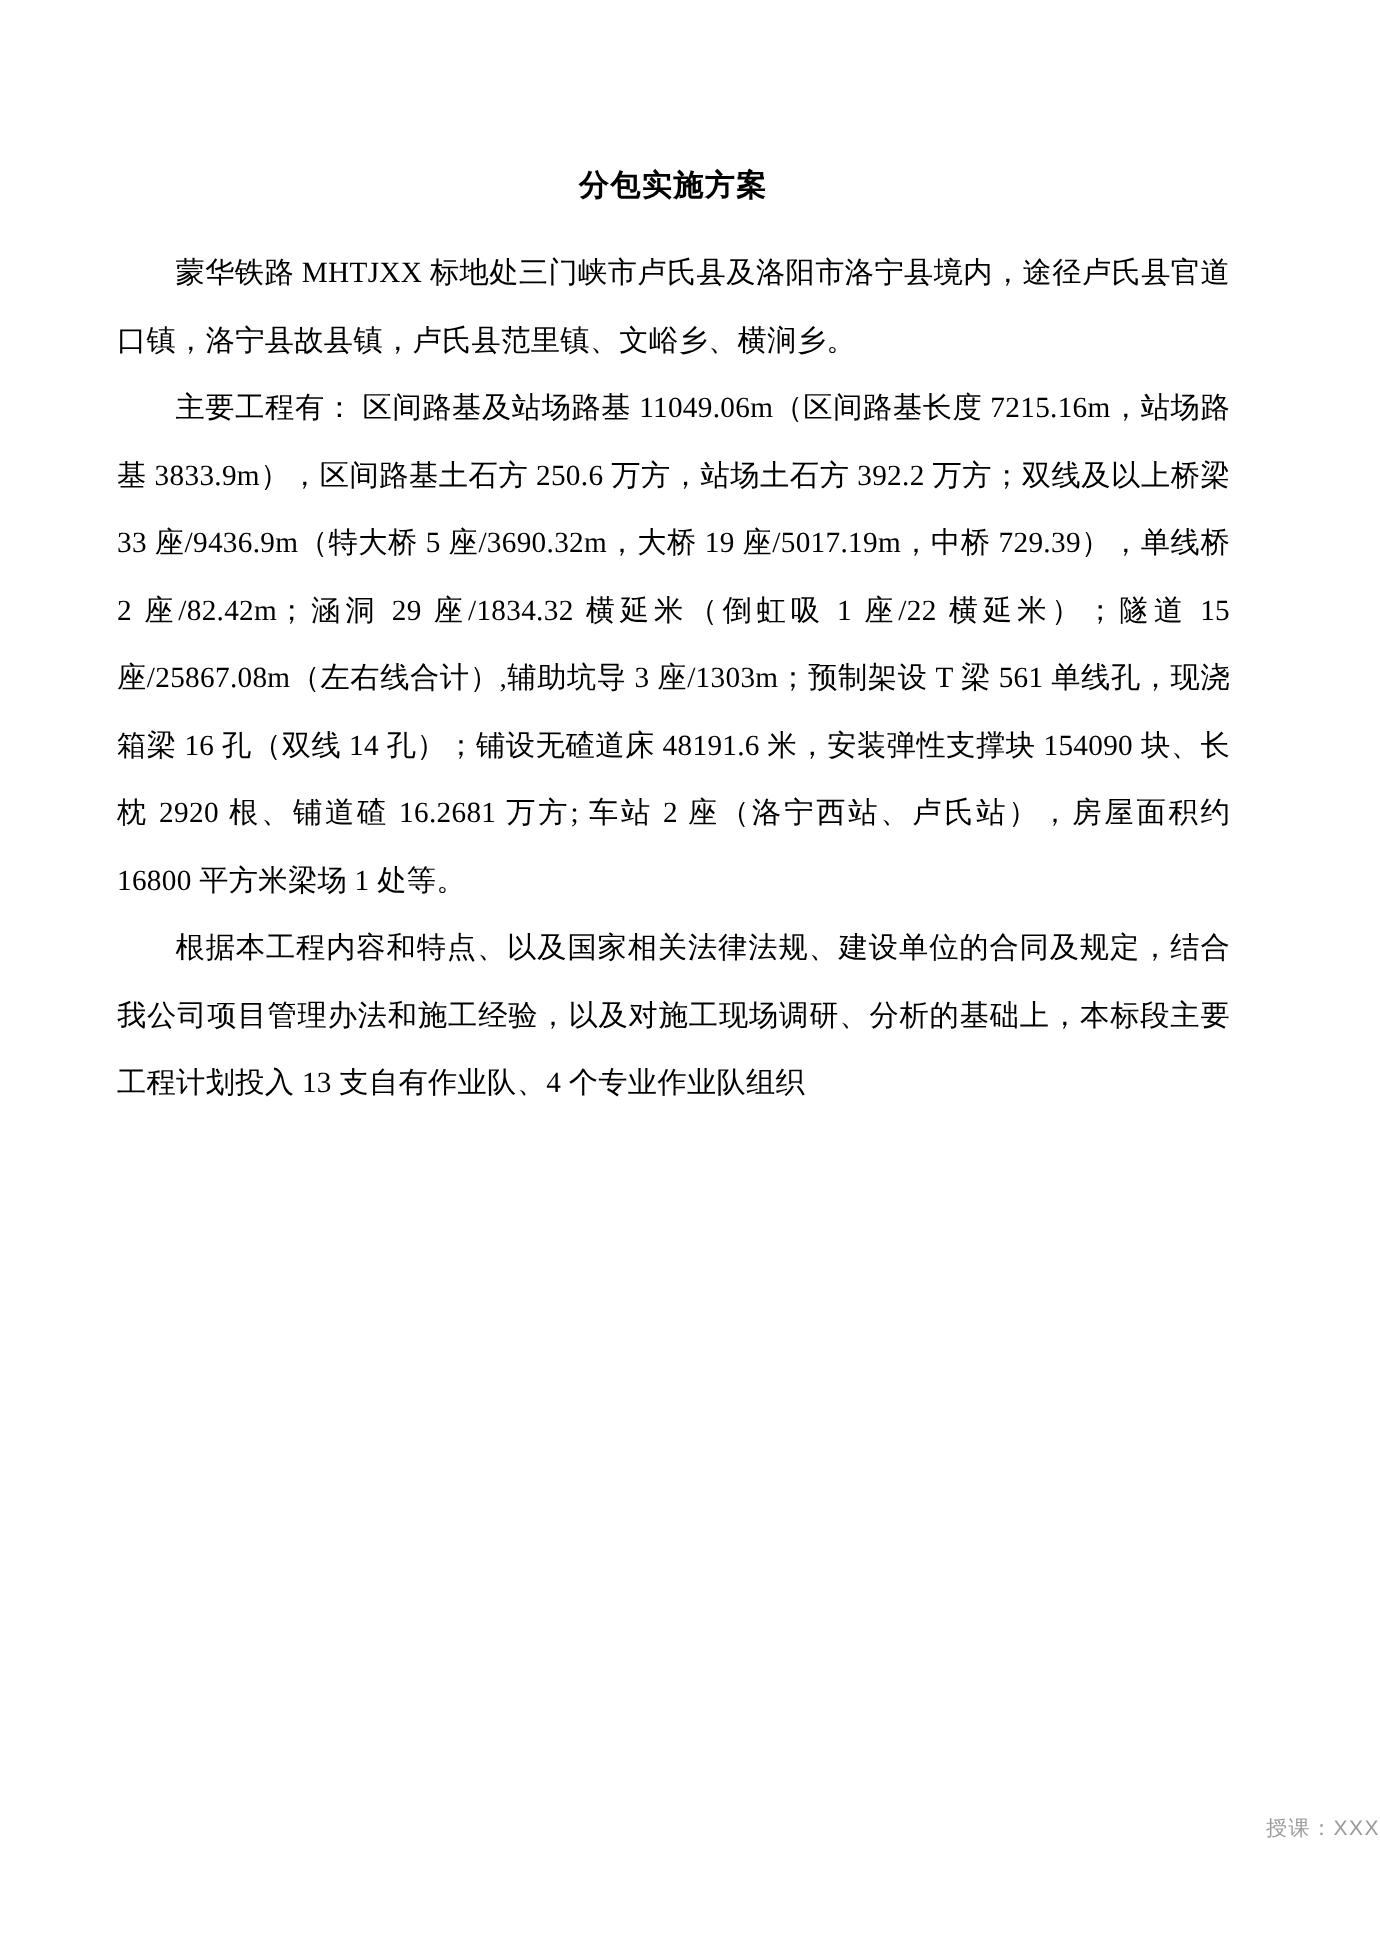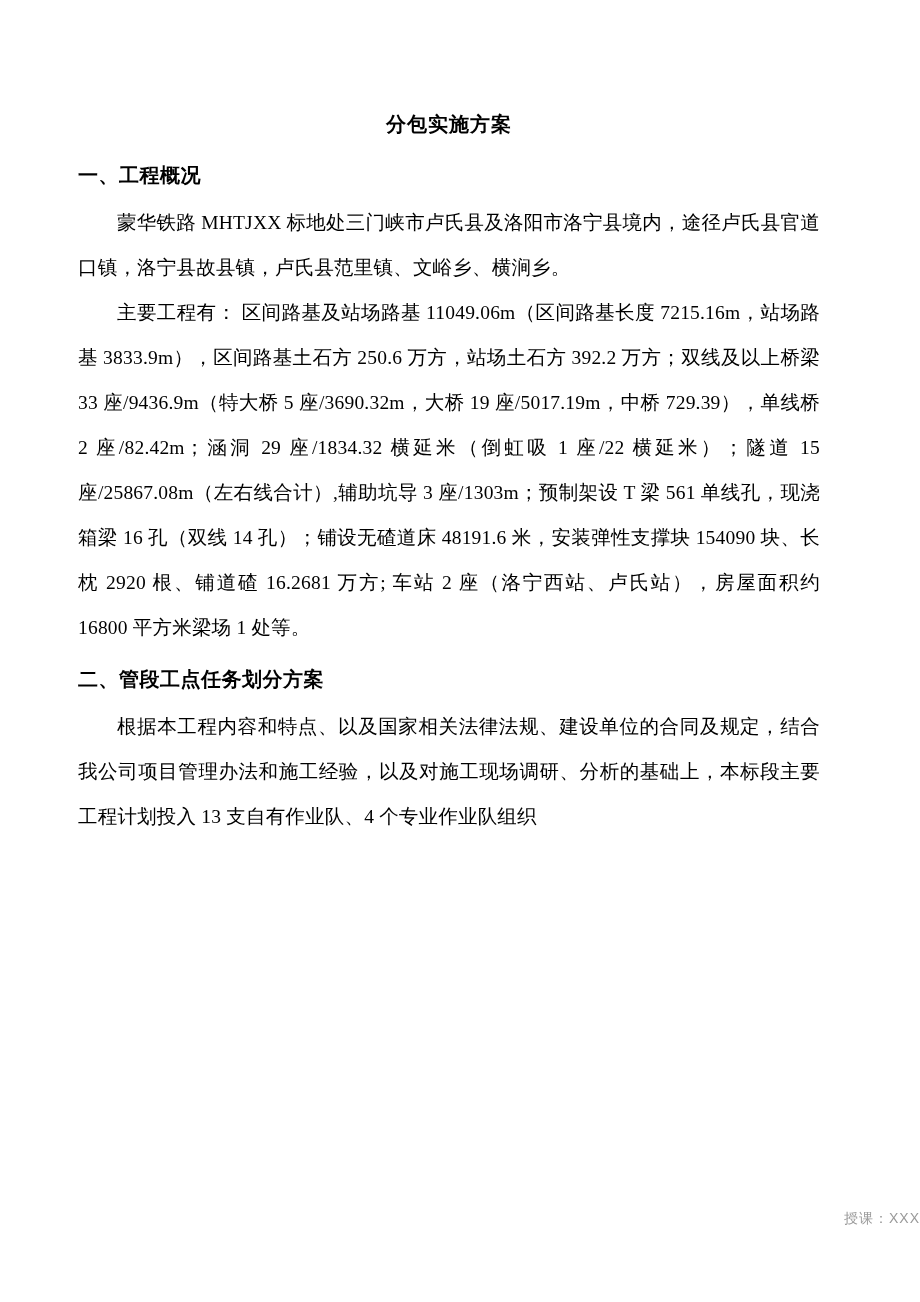--- a/index.html
+++ b/index.html
@@ -65,25 +65,23 @@
   }
 </style>
 </head>
 <body>
 
 <div class="page">
 
   <div class="doc-title">分包实施方案</div>
 
   <div>
-    <div class="heading">一、工程概况</div>
     <p class="para">蒙华铁路 MHTJXX 标地处三门峡市卢氏县及洛阳市洛宁县境内，途径卢氏县官道口镇，洛宁县故县镇，卢氏县范里镇、文峪乡、横涧乡。</p>
     <p class="para long">主要工程有： 区间路基及站场路基 11049.06m（区间路基长度 7215.16m，站场路基 3833.9m），区间路基土石方 250.6 万方，站场土石方 392.2 万方；双线及以上桥梁 33 座/9436.9m（特大桥 5 座/3690.32m，大桥 19 座/5017.19m，中桥 729.39），单线桥 2 座/82.42m；涵洞 29 座/1834.32 横延米（倒虹吸 1 座/22 横延米）；隧道 15 座/25867.08m（左右线合计）,辅助坑导 3 座/1303m；预制架设 T 梁 561 单线孔，现浇箱梁 16 孔（双线 14 孔）；铺设无碴道床 48191.6 米，安装弹性支撑块 154090 块、长枕 2920 根、铺道碴 16.2681 万方; 车站 2 座（洛宁西站、卢氏站），房屋面积约 16800 平方米梁场 1 处等。</p>
   </div>
 
   <div>
-    <div class="heading">二、管段工点任务划分方案</div>
     <p class="para">        根据本工程内容和特点、以及国家相关法律法规、建设单位的合同及规定，结合我公司项目管理办法和施工经验，以及对施工现场调研、分析的基础上，本标段主要工程计划投入 13 支自有作业队、4 个专业作业队组织</p>
   </div>
 
 </div>
 
 <div class="footer">授课：XXX</div>
 
 </body></html>

